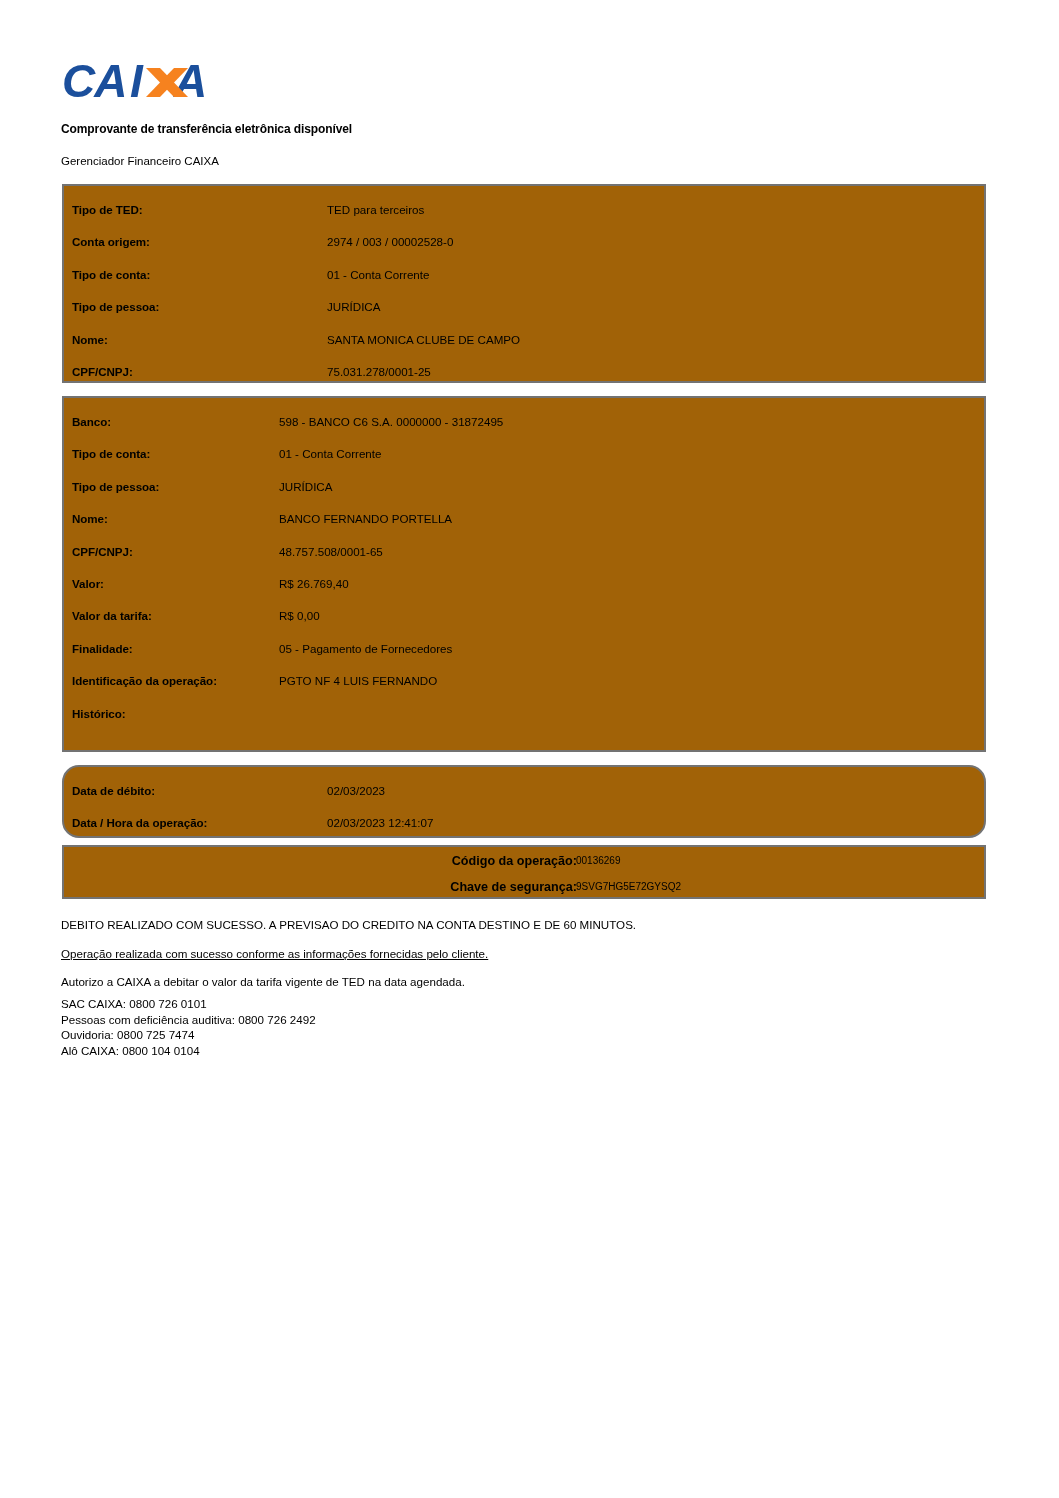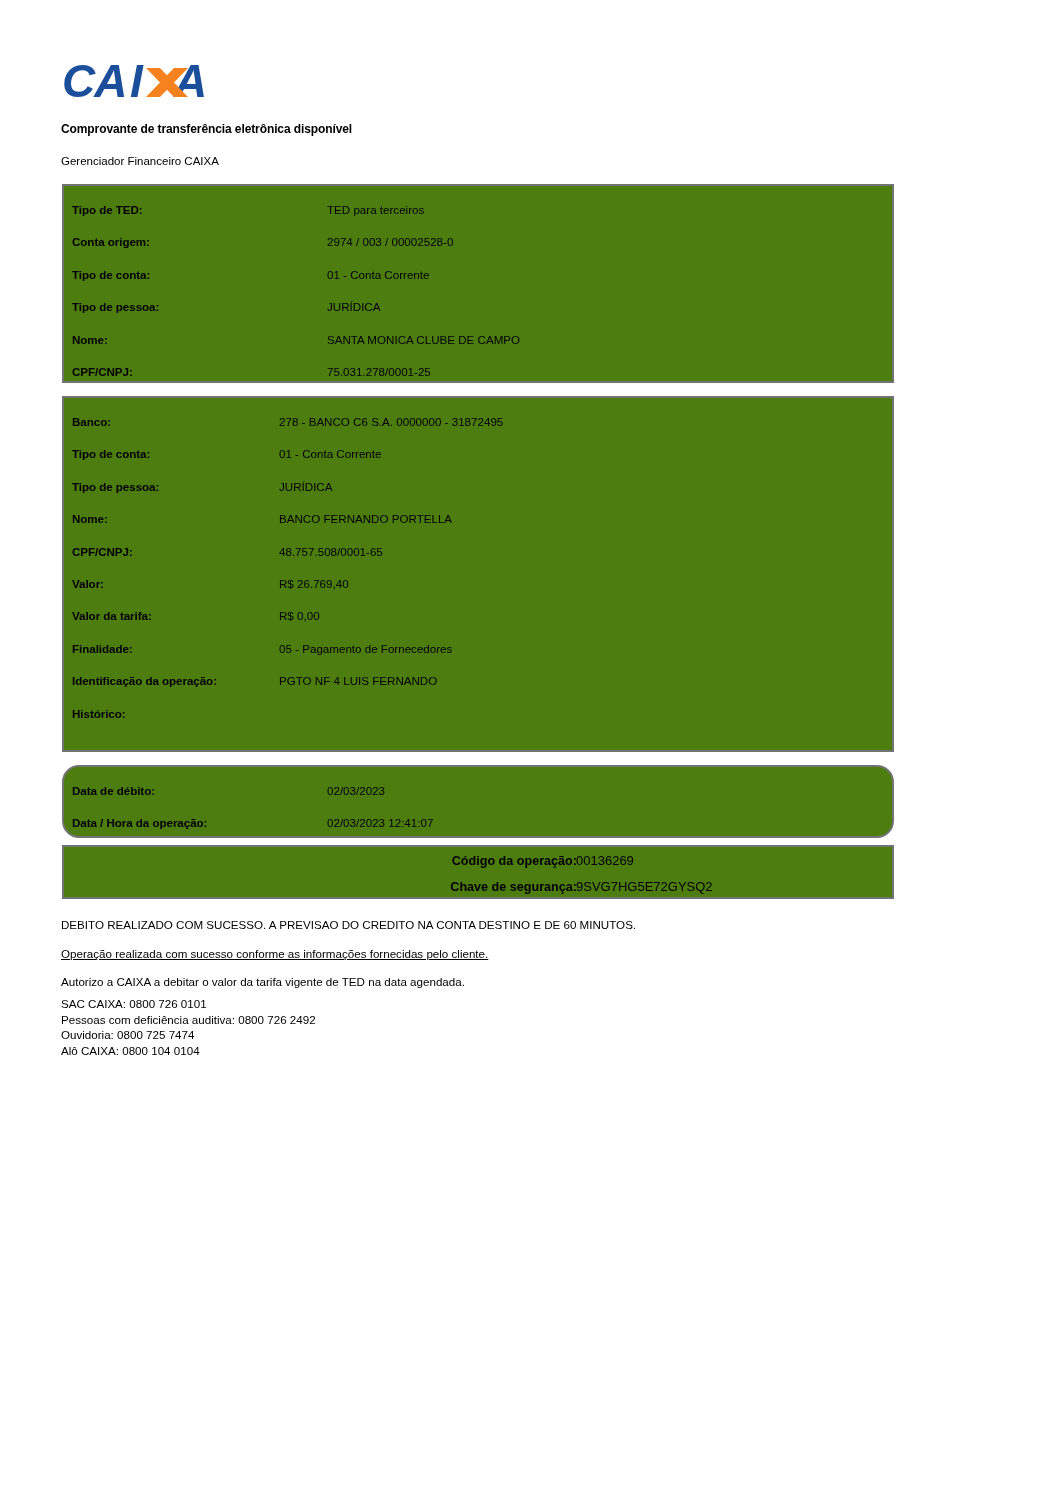--- a/index.html
+++ b/index.html
@@ -51,24 +51,24 @@
     top: 155px;
     font-size: 11.5px;
     font-weight: normal;
     white-space: nowrap;
   }
 
   
   .box {
     position: absolute;
     left: 62px;
-    width: 832px;
+    width: 924px;
     border: 2px solid #737373;
     box-sizing: border-box;
-    background: #4d7c0f;
+    background: #a16207;
   }
   #box-origin    { top: 184px;  height: 199px; }
   #box-dest      { top: 396px;  height: 356px; }
   #box-dates     { top: 765px;  height: 73px; border-radius: 17px;  }
   #box-opcode    { top: 845px;  height: 54px;  }
 
   
   .row {
     position: relative;
     height: 32.4px;
@@ -107,21 +107,21 @@
     left: 0;
     width: 497px;
     text-align: right;
     font-size: 12.6px;
     font-weight: bold;
     padding-left: 16px;
   }
   #box-opcode .op-val {
     position: absolute;
     left: 512px;
-    font-size: 13px;
+    font-size: 10px;
     font-weight: normal;
   }
 
   
   .note {
     position: absolute;
     left: 61px;
     font-size: 11.6px;
     white-space: nowrap;
   }
@@ -187,21 +187,21 @@
           <span class="lbl">CPF/CNPJ:</span>
           <span class="val">75.031.278/0001-25</span>
         </div>
       </div>
   </div>
 
   <div class="box" id="box-dest">
     <div class="rows">
         <div class="row">
           <span class="lbl">Banco:</span>
-          <span class="val">278 - BANCO C6 S.A. 0000000 - 31872495</span>
+          <span class="val">598 - BANCO C6 S.A. 0000000 - 31872495</span>
         </div>
         <div class="row">
           <span class="lbl">Tipo de conta:</span>
           <span class="val">01  - Conta Corrente</span>
         </div>
         <div class="row">
           <span class="lbl">Tipo de pessoa:</span>
           <span class="val">JURÍDICA</span>
         </div>
         <div class="row">

